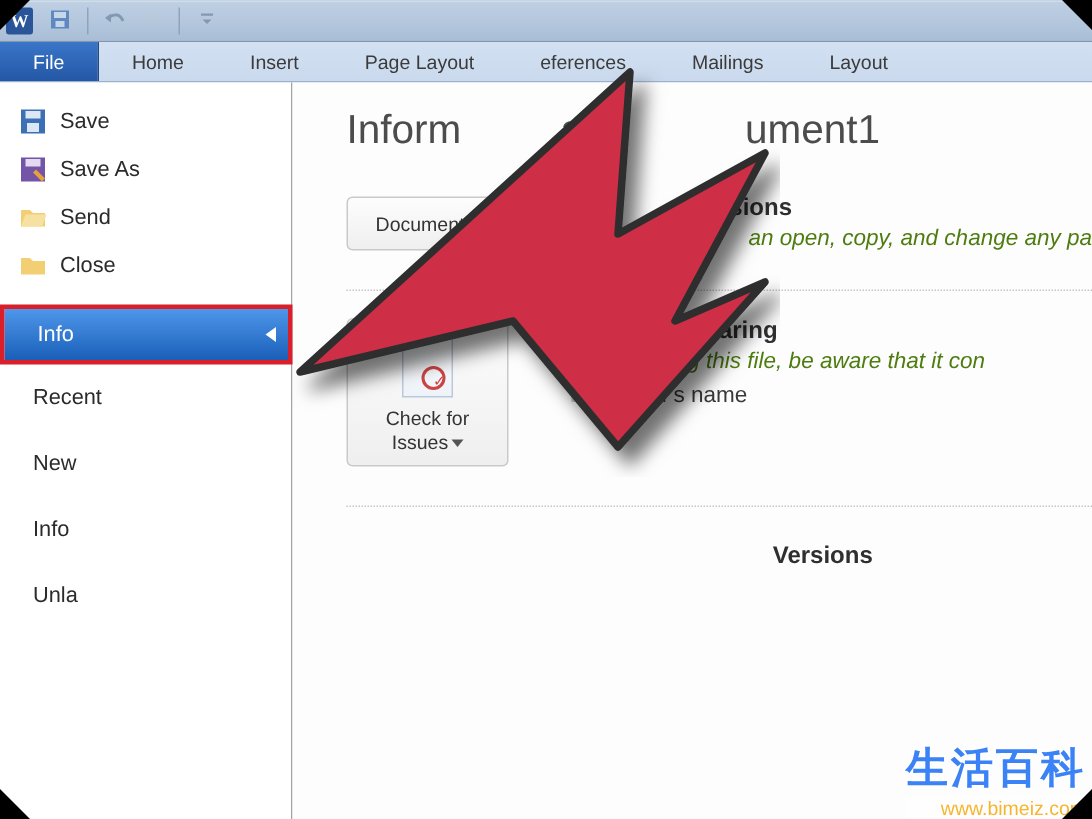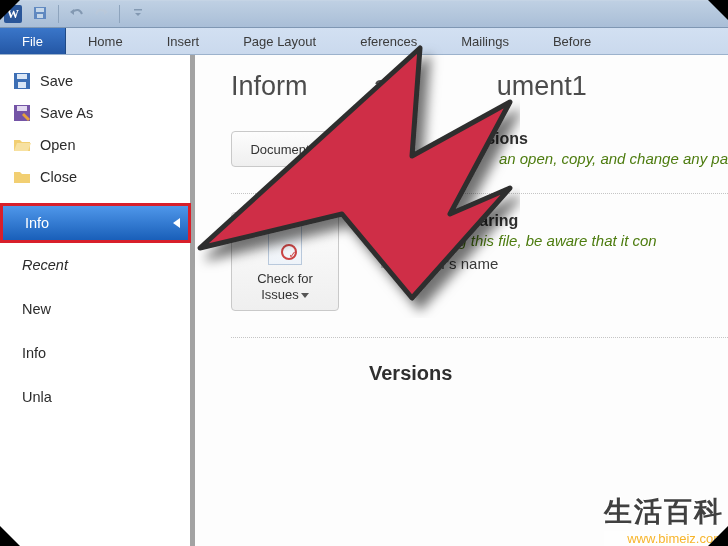--- a/index.html
+++ b/index.html
@@ -67,21 +67,21 @@
 }
 
 
 .backstage {
   display: flex;
   height: calc(100% - 55px);
 }
 .side-menu {
   width: 195px;
   background: #fff;
-  border-right: 5px solid #a3a3a3;
+  border-right: 1px solid #a3a3a3;
   padding-top: 10px;
   font-size: 14.5px;
 }
 .menu-item {
   height: 32px;
   display: flex;
   align-items: center;
   padding-left: 40px;
   position: relative;
   color: #2b2b2b;
@@ -225,21 +225,21 @@
   position: absolute;
   right: 4px;
   bottom: 0px;
   text-align: right;
   pointer-events: none;
   z-index: 6;
 }
 .wm-zh {
   font-size: 28px;
   font-weight: 700;
-  color: #404040;
+  color: #3b82f6;
   text-shadow: 1px 1px 0 #fff, -1px -1px 0 #fff, 1px -1px 0 #fff, -1px 1px 0 #fff;
   letter-spacing: 2px;
 }
 .wm-url {
   font-size: 13px;
   color: #f7b52c;
   background: rgba(255,255,255,.5);
 }
 body::before, body::after {
   content:"";
@@ -247,21 +247,21 @@
   width:20px;height:20px;
   background:#000;
   z-index:10;
 }
 body::before{left:0;top:0;clip-path:polygon(0 0,100% 0,0 100%);}
 body::after{right:0;top:0;clip-path:polygon(0 0,100% 0,100% 100%);}
 .corner-bl,.corner-br{position:absolute;width:20px;height:20px;background:#000;z-index:10;}
 .corner-bl{left:0;bottom:0;clip-path:polygon(0 0,0 100%,100% 100%);}
 .corner-br{right:0;bottom:0;clip-path:polygon(100% 0,0 100%,100% 100%);}
 
-.sec-versions h3{font-size:20px;font-weight:600;color:#2f2f2f;}
+.sec-versions h3{font-size:16px;font-weight:600;color:#2f2f2f;text-align:center;}
 </style>
 </head>
 <body>
 
 <div class="title-bar">
   <div class="app-icon">W</div>
   <div class="qat">
     <div class="qat-btn">
       <svg width="14" height="14" viewBox="0 0 14 14">
           <rect x="1" y="1" width="12" height="12" fill="#3d6fb5"></rect>
@@ -292,21 +292,21 @@
   </div>
 </div>
 
 <div class="ribbon-tabs">
   <div class="file-tab">File</div>
   <div class="ribbon-tab">Home</div>
   <div class="ribbon-tab">Insert</div>
   <div class="ribbon-tab">Page Layout</div>
   <div class="ribbon-tab">eferences</div>
   <div class="ribbon-tab">Mailings</div>
-  <div class="ribbon-tab">Before</div>
+  <div class="ribbon-tab">Layout</div>
 </div>
 
 <div class="backstage">
 
   <div class="side-menu">
 
     <div class="menu-item">
       <span class="icon-slot">
         <svg width="18" height="18" viewBox="0 0 18 18">
             <rect x="1" y="1" width="16" height="16" fill="#3d6fb5"></rect>
@@ -328,42 +328,42 @@
       <span>Save As</span>
     </div>
 
     <div class="menu-item">
       <span class="icon-slot">
         <svg width="18" height="16" viewBox="0 0 18 16">
             <path d="M1 3h6l2 2h8v9H1z" fill="#f2cf72"></path>
             <path d="M1 14 L4 6 H18 L15 14 Z" fill="#f7e1a1"></path>
           </svg>
       </span>
-      <span>Open</span>
+      <span>Send</span>
     </div>
 
     <div class="menu-item">
       <span class="icon-slot">
         <svg width="18" height="16" viewBox="0 0 18 16">
             <path d="M1 3h6l2 2h8v9H1z" fill="#f2cf72"></path>
           </svg>
       </span>
       <span>Close</span>
     </div>
 
     <div class="menu-group-gap"></div>
 
     <div class="info-wrap">
       <div class="menu-item info">
         <span>Info</span>
         <span class="info-arrow"></span>
       </div>
     </div>
 
-    <div class="menu-item tall" style="padding-left:22px;font-style:italic;">
+    <div class="menu-item tall" style="padding-left:22px;">
       <span>Recent</span>
     </div>
     <div class="menu-item tall" style="padding-left:22px;">
       <span>New</span>
     </div>
     <div class="menu-item tall" style="padding-left:22px;">
       <span>Info</span>
     </div>
     <div class="menu-item tall" style="padding-left:22px;">
       <span>Unla</span>

